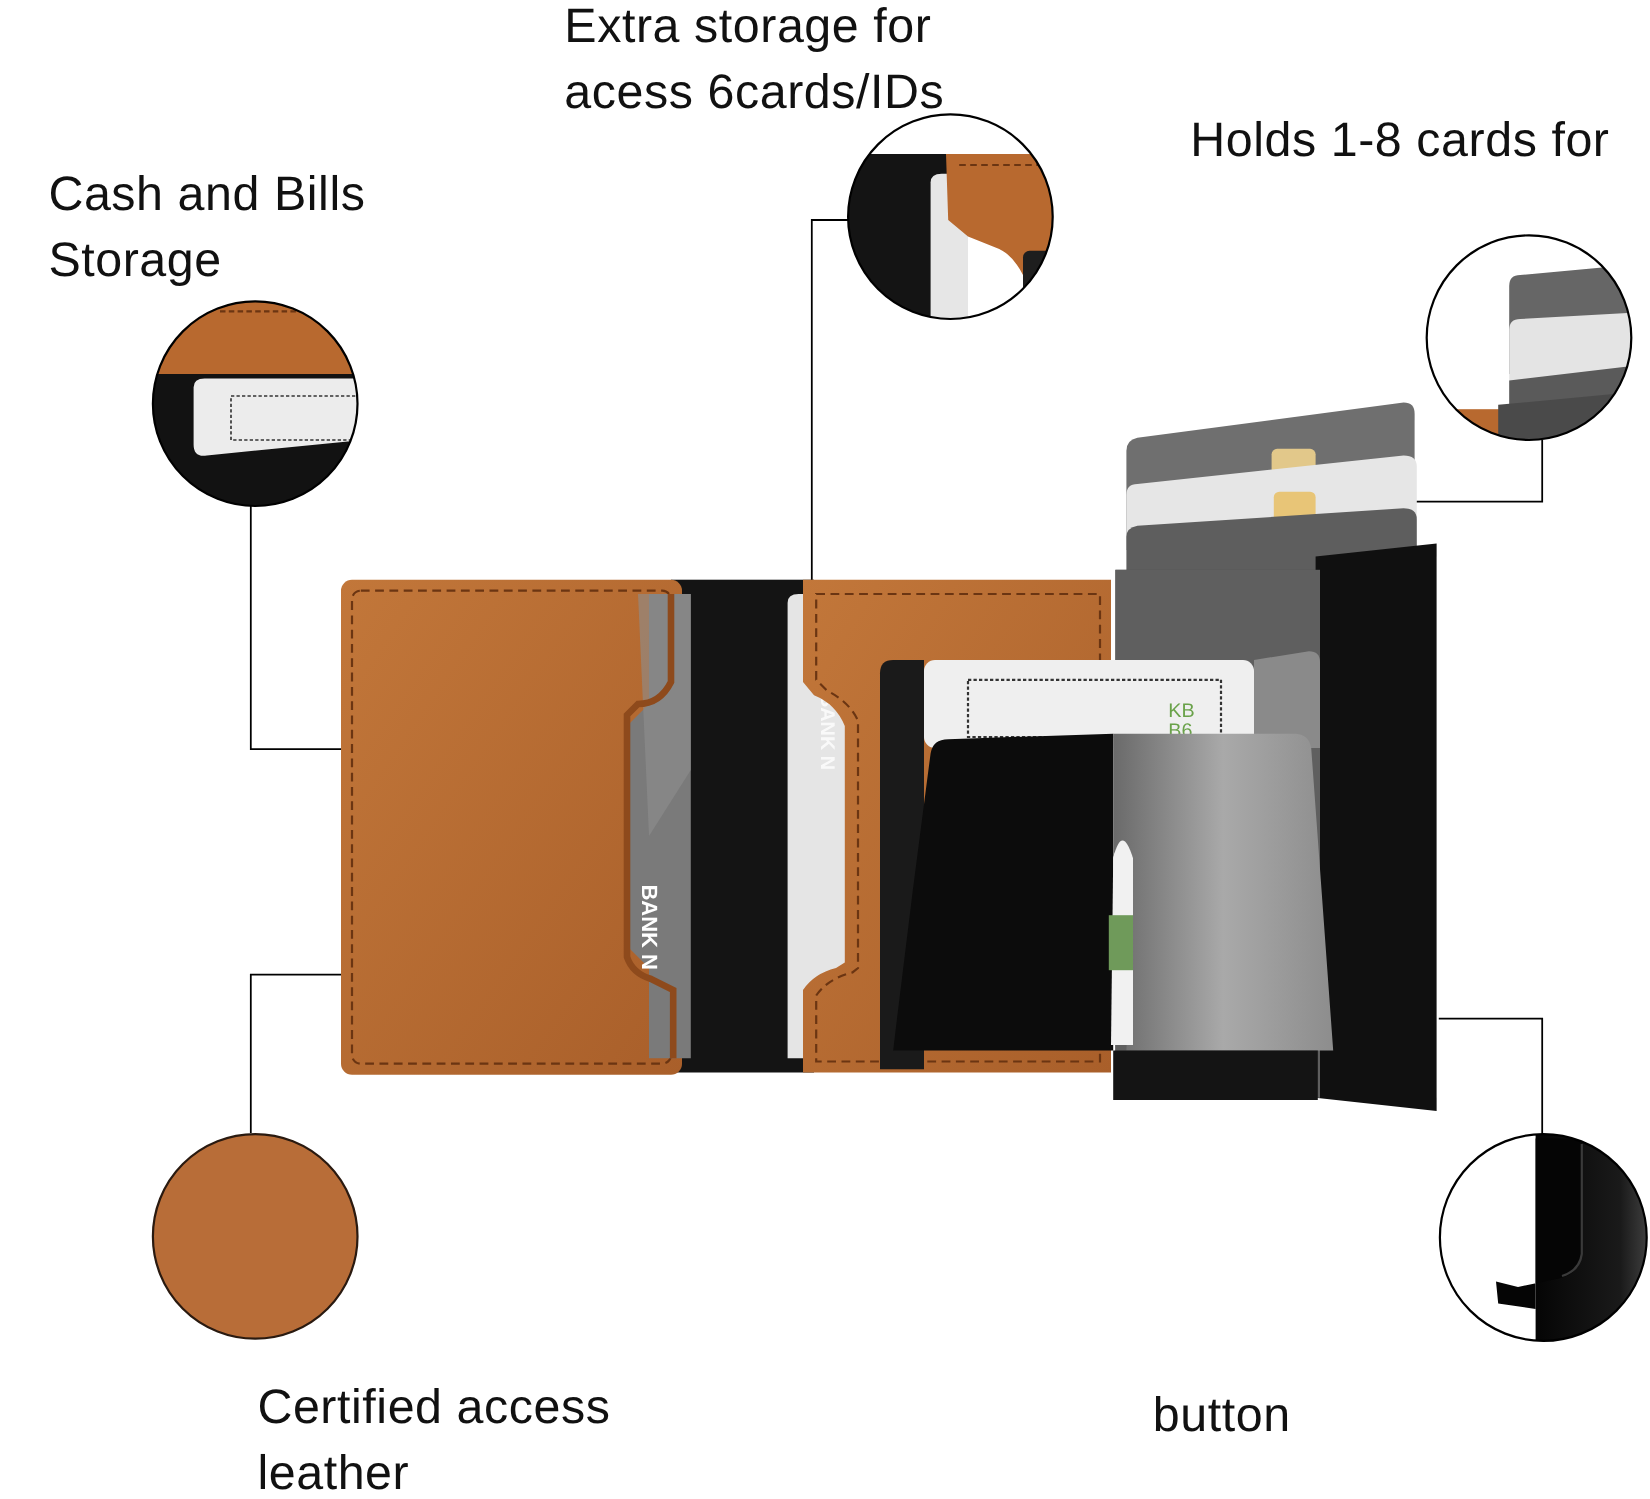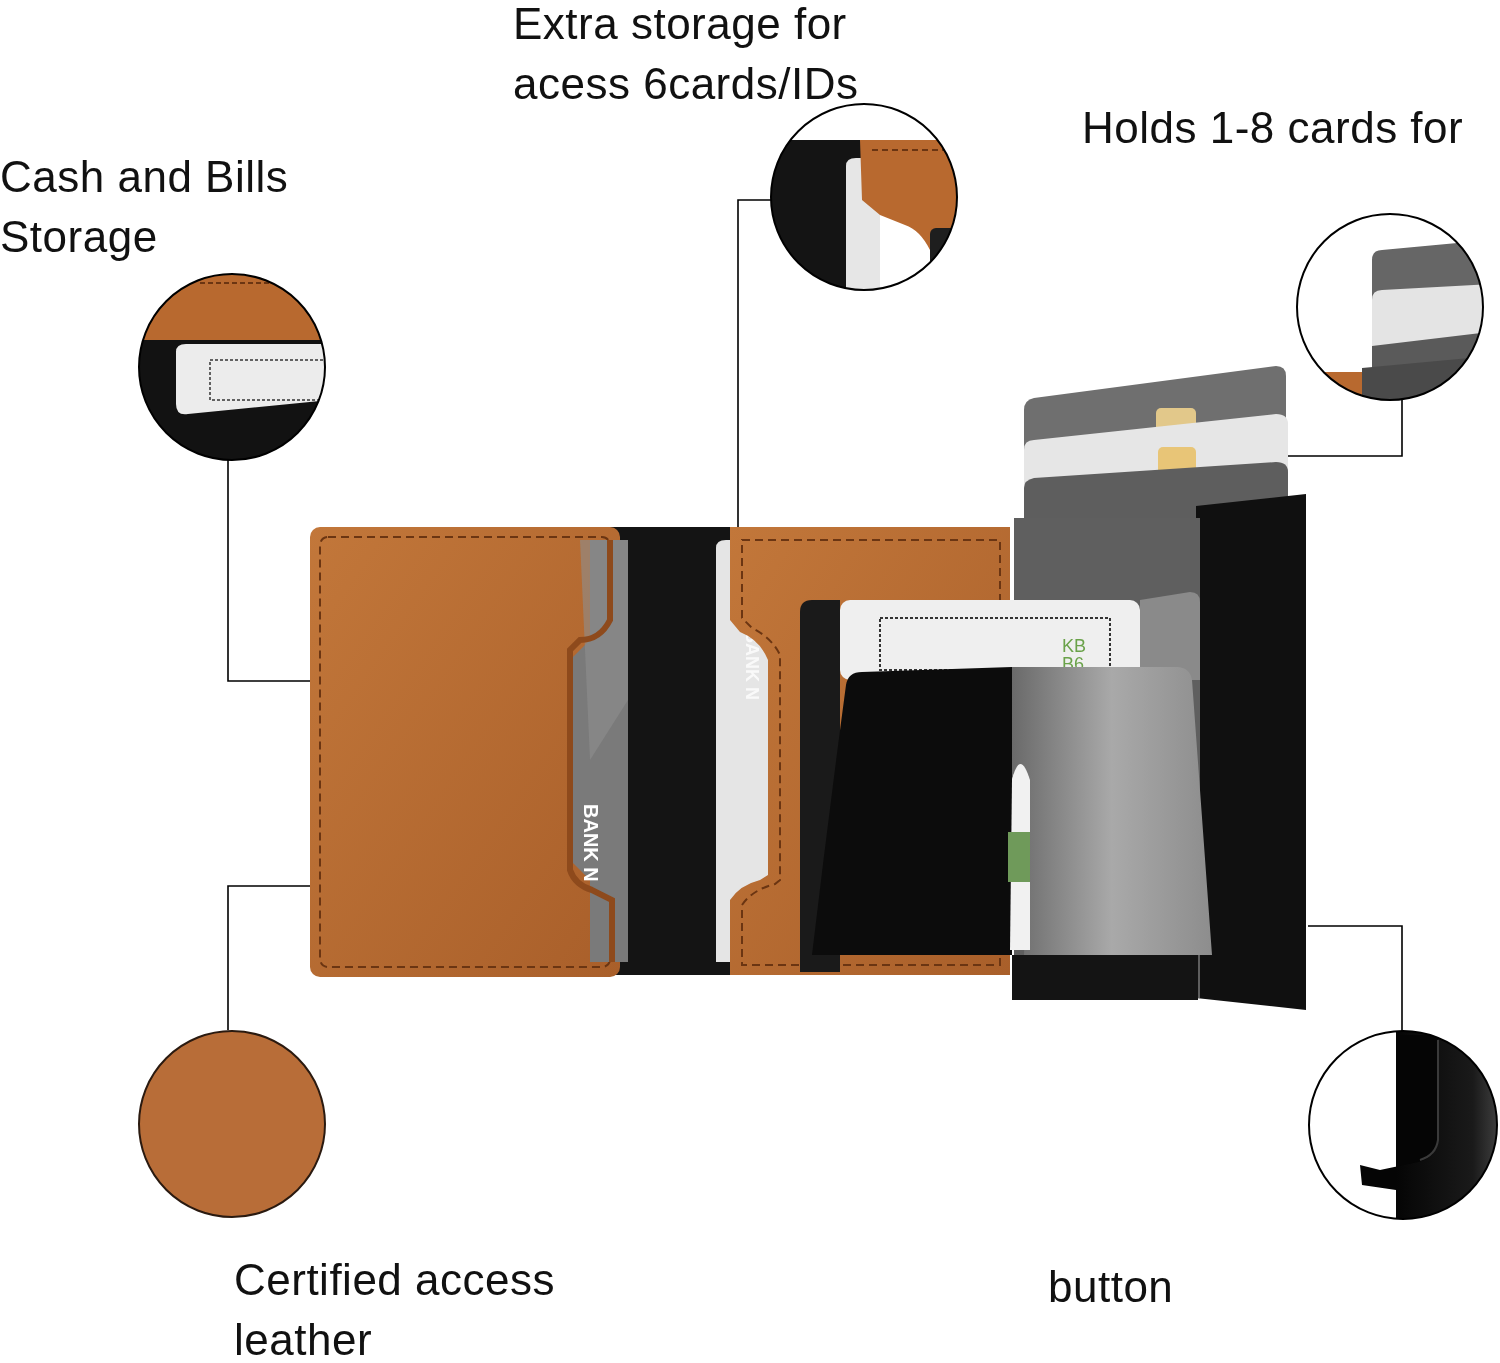--- a/index.html
+++ b/index.html
@@ -1,20 +1,20 @@
 <!DOCTYPE html>
 <html><head>
 <meta charset="utf-8">
 <style>
   html, body { margin:0; padding:0; background:#ffffff; }
   body { width:1500px; height:1363px; position:relative; overflow:hidden;
          font-family:"Liberation Sans", "DejaVu Sans", sans-serif; color:#111; }
   .label { position:absolute; font-size:44px; line-height:60px; letter-spacing:0.5px; color:#111; }
   .label span { display:block; white-space:nowrap; }
-  #lbl-cash { left:0; top:147px; }
+  #lbl-cash { left:0; top:147px;padding-left:44px; }
   #lbl-extra { left:513px; top:-6px; }
   #lbl-holds { left:1082px; top:82px;margin-top:16px; }
   #lbl-leather { left:234px; top:1250px; }
   #lbl-button { left:1048px; top:1257px; }
   svg#art { position:absolute; left:0; top:0; }
 </style>
 </head>
 <body>
 
 <svg id="art" width="1500" height="1363" viewBox="0 0 1500 1363">

